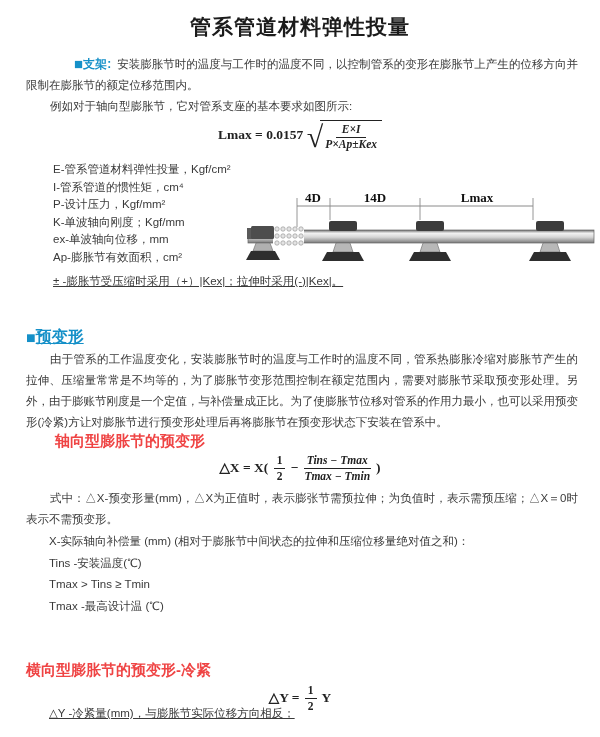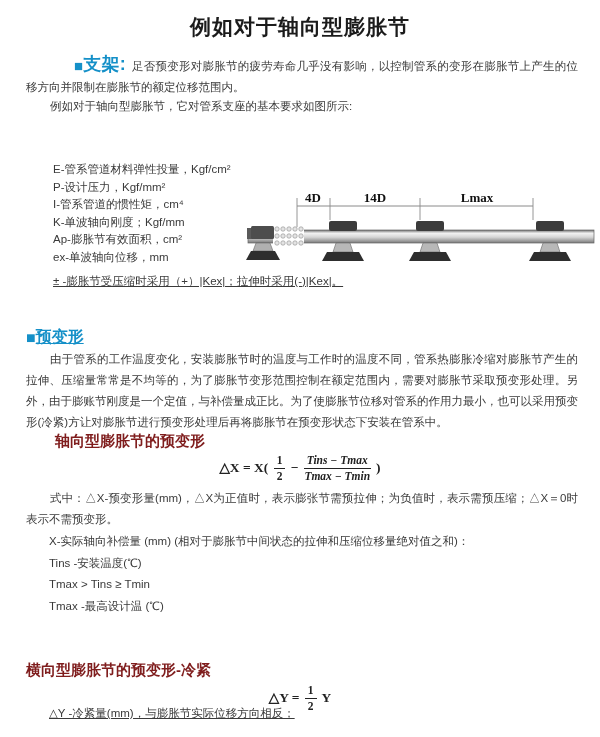--- a/index.html
+++ b/index.html
@@ -8,24 +8,24 @@
     font-family:"Liberation Sans",sans-serif;font-size:11.5px;line-height:21px;color:#3a3a3a;
   }
   .abs{position:absolute;}
   .doc-title{
     top:12px;left:0;width:100%;text-align:center;
     font-size:21px;font-weight:bold;color:#1b1b1b;letter-spacing:1px;line-height:30px;
   }
   .para{width:552px;left:26px;text-align:justify;}
   .indent{text-indent:24px;}
   .sec-marker{display:inline-block;color:#1590c8;font-size:15px;line-height:15px;vertical-align:-1px;}
-  .sec-label{color:#1590c8;font-weight:bold;font-size:18px;margin-right:6px;}
+  .sec-label{color:#1590c8;font-weight:bold;font-size:12px;margin-right:6px;}
   .blue-h{color:#1590c8;font-size:16px;font-weight:bold;line-height:20px;text-decoration:underline;}
   .blue-h .sec-marker{font-size:16px;vertical-align:-1px;}
-  .cyan-h{color:#7f1d1d;font-size:15px;font-weight:bold;line-height:20px;}
+  .cyan-h{color:#ef4444;font-size:15px;font-weight:bold;line-height:20px;}
   .formula{left:0;width:100%;text-align:center;font-family:"Liberation Serif",serif;
     font-weight:bold;color:#222;font-size:13.5px;line-height:normal;}
   .frac{display:inline-flex;flex-direction:column;align-items:center;vertical-align:middle;
     font-size:11.5px;line-height:13px;margin:0 2px;}
   .frac .fn{border-bottom:1.2px solid #222;padding:0 3px 1px;}
   .frac .fd{padding-top:1px;}
   .ivar{font-style:italic;}
   .sqrt{display:inline-flex;align-items:center;vertical-align:middle;}
   .radical{font-size:30px;font-weight:normal;line-height:30px;margin-right:-3px;transform:translateY(1px);}
   .radicand{display:inline-flex;flex-direction:column;align-items:center;
@@ -34,35 +34,45 @@
   .deflist{line-height:17.5px;}
   .deflist .item{margin-left:20px;}
   .note-line{line-height:21px;text-decoration:underline;}
   .list2 div{line-height:21.5px;}
 </style>
 </head>
 <body>
 
 <div class="page">
 
-  <div class="abs doc-title">例如对于轴向型膨胀节</div>
+  <div class="abs doc-title">管系管道材料弹性投量</div>
 
   <div class="abs para indent" style="top:54px;">
-    <span class="sec-marker">■</span><span class="sec-label">支架:</span><span>足否预变形对膨胀节的疲劳寿命几乎没有影响，以控制管系的变形在膨胀节上产生的位移方向并限制在膨胀节的额定位移范围内。</span>
+    <span class="sec-marker">■</span><span class="sec-label">支架:</span><span>安装膨胀节时的温度与工作时的温度不同，以控制管系的变形在膨胀节上产生的位移方向并限制在膨胀节的额定位移范围内。</span>
   </div>
   <div class="abs para indent" style="top:96px;">例如对于轴向型膨胀节，它对管系支座的基本要求如图所示:</div>
 
+  <div class="abs formula" style="top:120px;">
+    <span>Lmax = 0.0157</span>
+    <span class="sqrt">
+      <span class="radical">√</span>
+      <span class="radicand">
+        <span class="fn ivar">E×I</span>
+        <span class="fd ivar">P×Ap±Kex</span>
+      </span>
+    </span>
+  </div>
 
   <div class="abs deflist" style="top:161px;left:33px;">
     <div class="item">E-管系管道材料弹性投量，Kgf/cm²</div>
+    <div class="item">I-管系管道的惯性矩，cm⁴</div>
     <div class="item">P-设计压力，Kgf/mm²</div>
-    <div class="item">I-管系管道的惯性矩，cm⁴</div>
     <div class="item">K-单波轴向刚度；Kgf/mm</div>
+    <div class="item">ex-单波轴向位移，mm</div>
     <div class="item">Ap-膨胀节有效面积，cm²</div>
-    <div class="item">ex-单波轴向位移，mm</div>
     <div class="item note-line" style="margin-top:5px;">± -膨胀节受压缩时采用（+）|Kex|；拉伸时采用(-)|Kex|。</div>
   </div>
 
   <div class="abs" style="top:190px;left:246px;width:350px;height:100px;">
     <svg width="350" height="100" viewBox="0 0 350 100">
       <defs>
         <linearGradient id="pipeG" x1="0" y1="0" x2="0" y2="1">
           <stop offset="0" stop-color="#6e6e6e"></stop>
           <stop offset="0.25" stop-color="#f2f2f2"></stop>
           <stop offset="0.55" stop-color="#d6d6d6"></stop>

